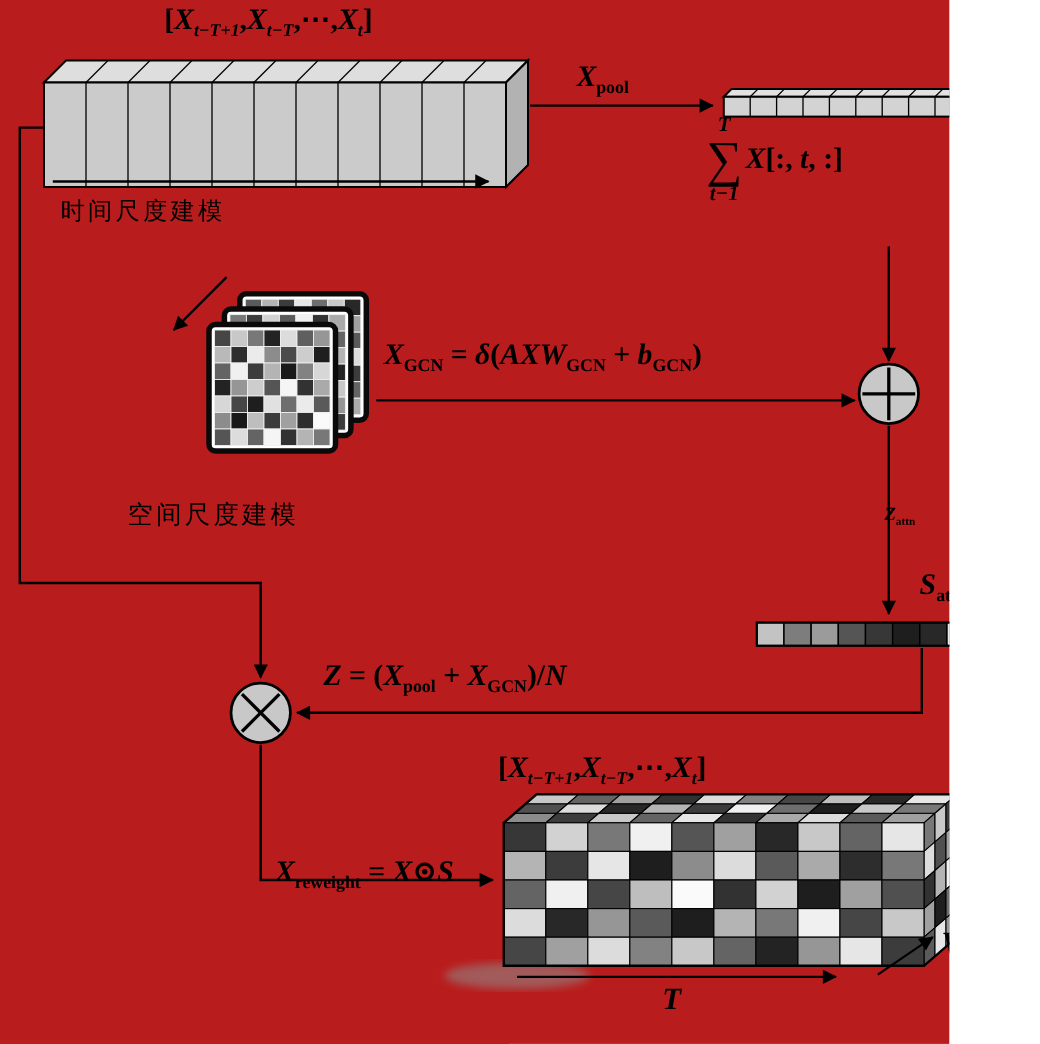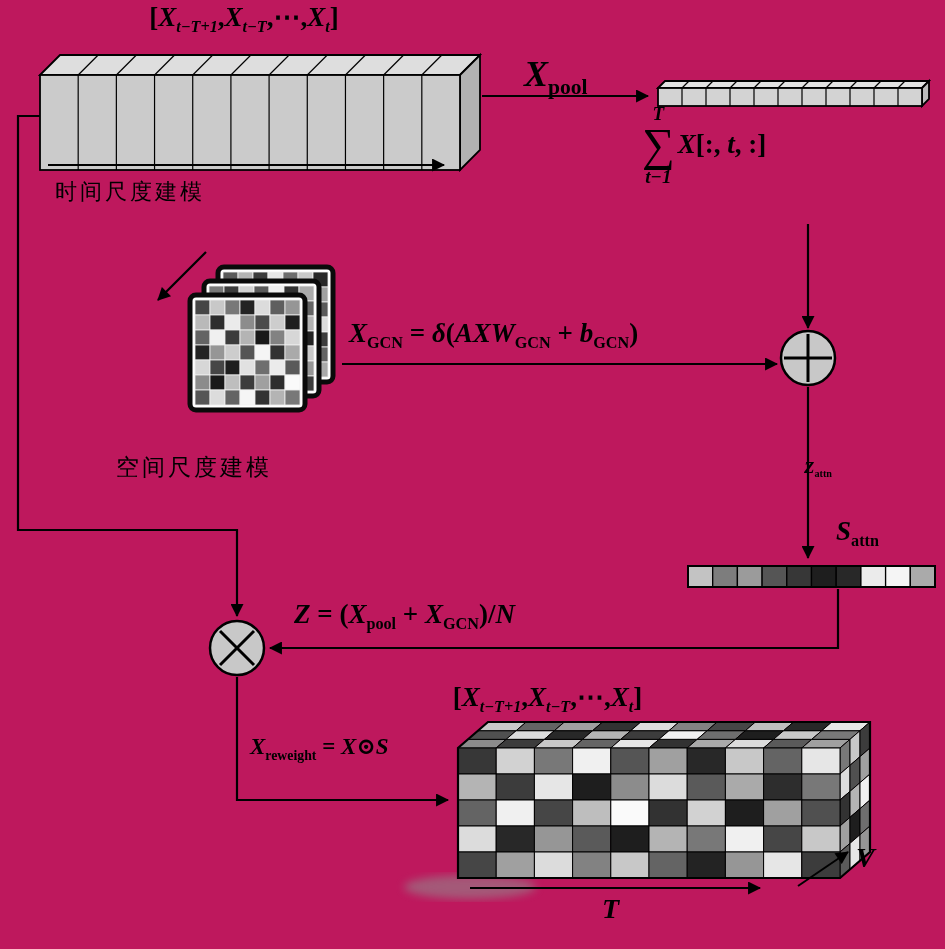--- a/index.html
+++ b/index.html
@@ -1,16 +1,16 @@
 <!DOCTYPE html>
 <html><head>
 <meta charset="utf-8">
 <style>
   html,body{margin:0;padding:0;background:#fff;}
-  .fig{position:relative;width:945px;height:949px;background:#be185d;overflow:hidden;
+  .fig{position:relative;width:863px;height:949px;background:#b91c1c;overflow:hidden;
        font-family:"Liberation Serif","DejaVu Serif",serif;color:#000;}
   .fig svg{position:absolute;left:0;top:0;}
   .lbl{position:absolute;font-weight:bold;white-space:nowrap;line-height:1.15;}
   .lbl sub{font-size:0.60em;font-weight:bold;}
   .bi{font-style:italic;font-weight:bold;}
   .seq sub{font-style:italic;}
   .center{text-align:center;}
   .cjk{font-weight:normal;letter-spacing:3px;}
   .sumwrap{display:flex;align-items:center;gap:3px;}
   .sigstack{display:flex;flex-direction:column;align-items:center;line-height:1;}
@@ -371,36 +371,36 @@
       <line x1="254" y1="631" x2="220" y2="665" stroke="#000" stroke-width="3"></line>
     </g>
   </svg>
 
   <div class="lbl seq center" style="left:88px;top:2px;width:312px;font-size:27px;">
     <span>[</span><span class="bi">X</span><sub>t−T+1</sub><span>,</span><span class="bi">X</span><sub>t−T</sub><span>,⋯,</span><span class="bi">X</span><sub>t</sub><span>]</span>
   </div>
 
   <div class="lbl cjk" style="left:55px;top:179px;font-size:22px;">时间尺度建模</div>
 
-  <div class="lbl" style="left:524px;top:54px;font-size:36px;">
+  <div class="lbl" style="left:524px;top:54px;font-size:27px;">
     <span class="bi">X</span><sub>pool</sub>
   </div>
 
   <div class="lbl sumwrap" style="left:642px;top:104px;font-size:27px;">
     <span class="sigstack">
       <span class="lim">T</span>
       <span class="sig">∑</span>
       <span class="lim">t−1</span>
     </span>
     <span>
       <span class="bi">X</span><span>[:, </span><span class="bi">t</span><span>, :]</span>
     </span>
   </div>
 
-  <div class="lbl" style="left:349px;top:318px;font-size:27px;">
+  <div class="lbl" style="left:349px;top:307px;font-size:27px;">
     <span class="bi">X</span><sub>GCN</sub><span> = </span><span class="bi">δ</span><span>(</span><span class="bi">AXW</span><sub>GCN</sub><span> + </span><span class="bi">b</span><sub>GCN</sub><span>)</span>
   </div>
 
   <div class="lbl cjk" style="left:116px;top:455px;font-size:23px;">空间尺度建模</div>
 
   <div class="lbl" style="left:804px;top:458px;font-size:17px;">
     <span class="bi">Z</span><sub>attn</sub>
   </div>
 
   <div class="lbl" style="left:836px;top:516px;font-size:27px;">
@@ -408,21 +408,21 @@
   </div>
 
   <div class="lbl" style="left:294px;top:599px;font-size:27px;font-family:Liberation Serif, serif;">
     <span class="bi">Z</span><span> = (</span><span class="bi">X</span><sub>pool</sub><span> + </span><span class="bi">X</span><sub>GCN</sub><span>)/</span><span class="bi">N</span>
   </div>
 
   <div class="lbl seq center" style="left:385px;top:682px;width:325px;font-size:27px;">
     <span>[</span><span class="bi">X</span><sub>t−T+1</sub><span>,</span><span class="bi">X</span><sub>t−T</sub><span>,⋯,</span><span class="bi">X</span><sub>t</sub><span>]</span>
   </div>
 
-  <div class="lbl" style="left:250px;top:734px;font-size:23px;">
+  <div class="lbl" style="left:250px;top:777px;font-size:27px;">
     <span class="bi">X</span><sub>reweight</sub><span> = </span><span class="bi">X</span><span>⊙</span><span class="bi">S</span>
   </div>
 
   <div class="lbl axis" style="left:602px;top:893px;font-size:28px;">T</div>
 
   <div class="lbl axis" style="left:856px;top:842px;font-size:28px;">V</div>
 
 </div>
 
 </body></html>

